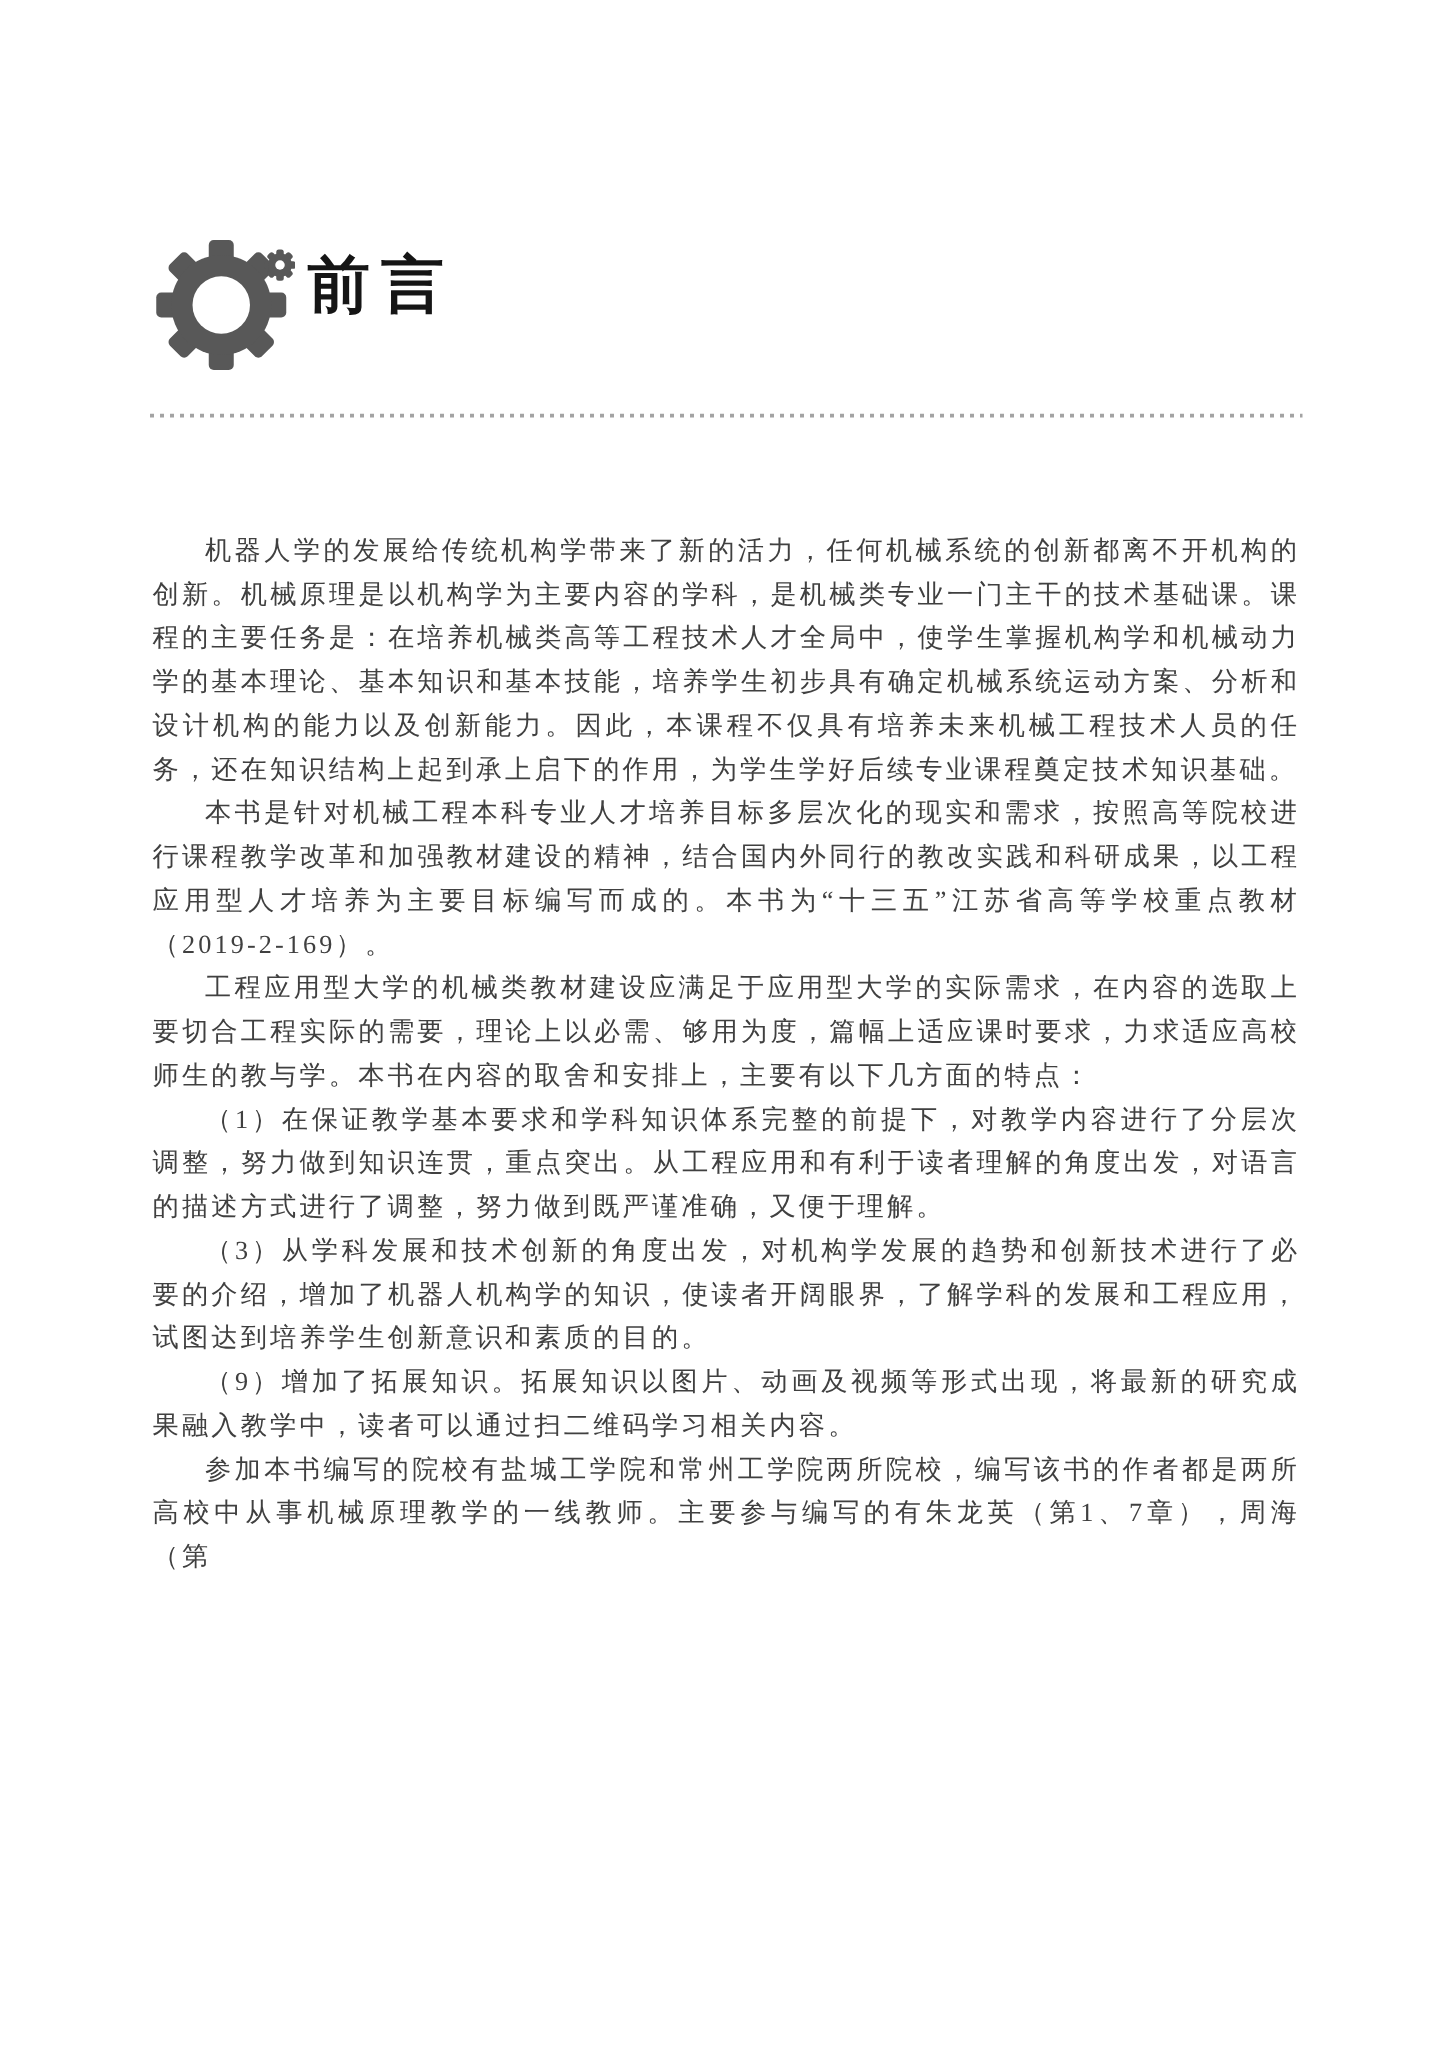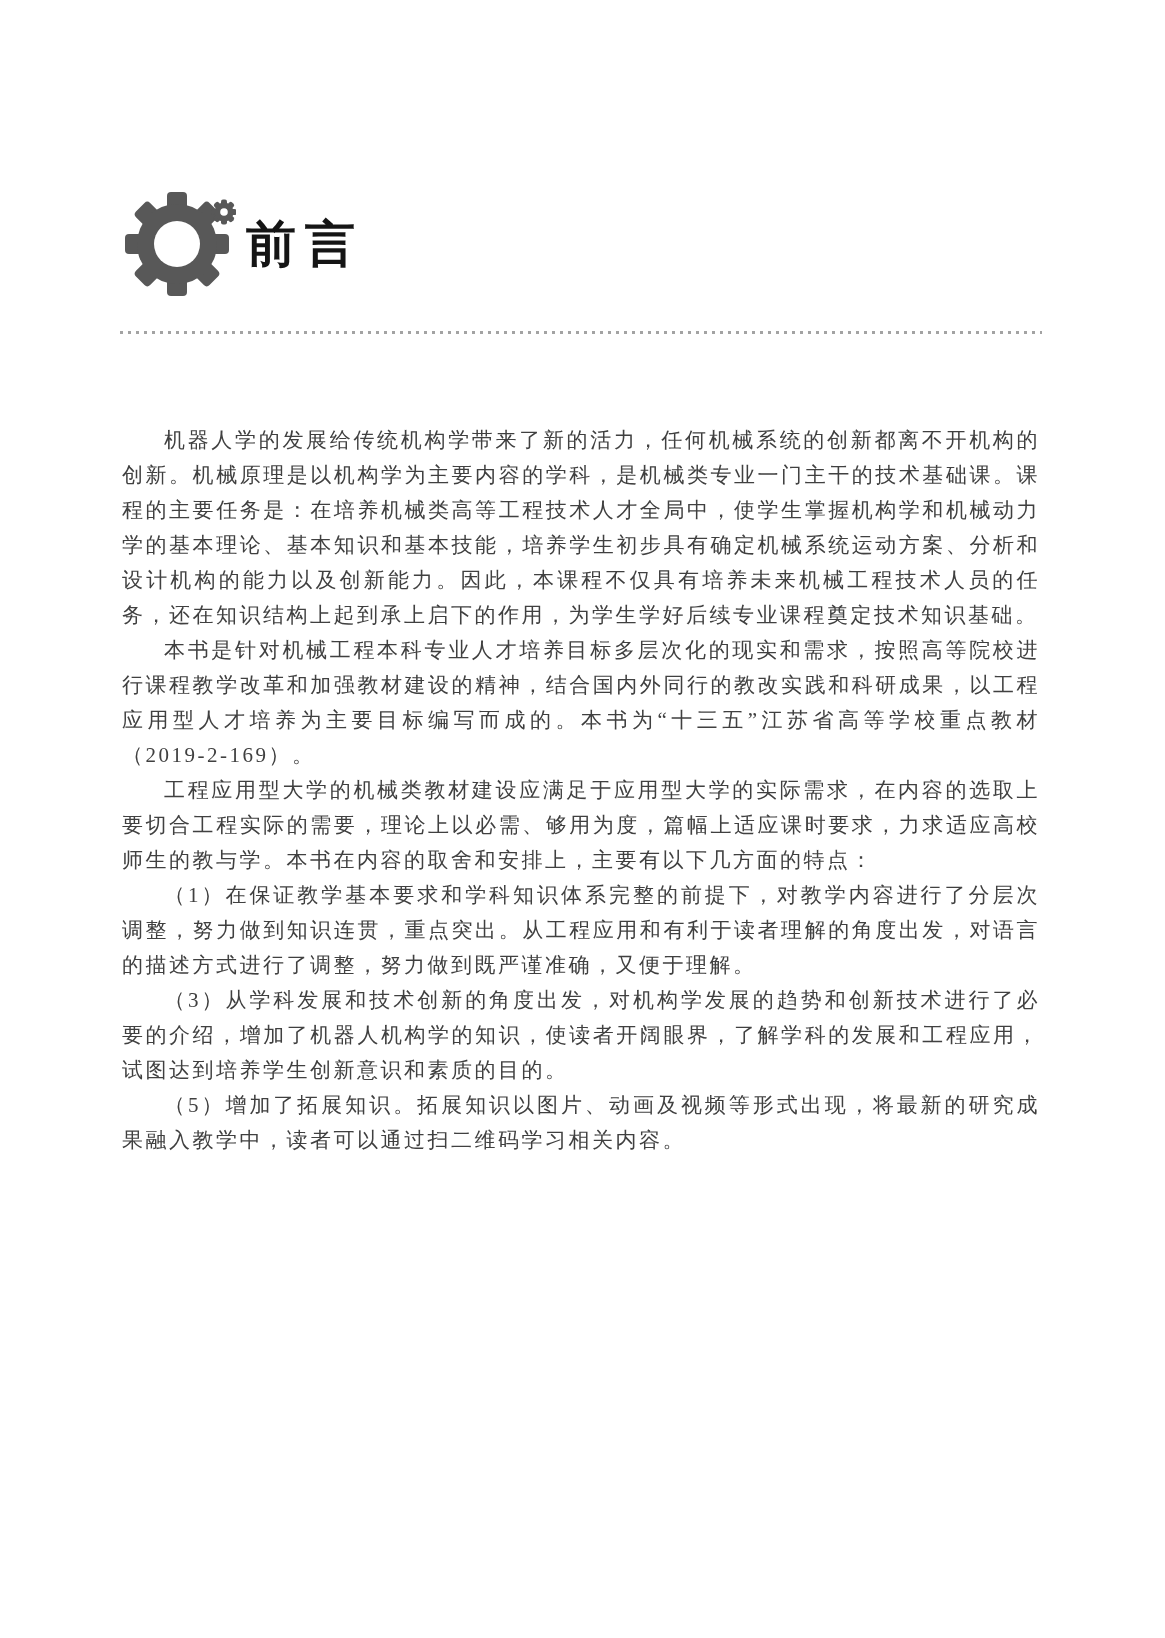--- a/index.html
+++ b/index.html
@@ -18,21 +18,21 @@
   .gear-wrap {
     position: absolute;
     left: 124px;
     top: 190px;
     width: 112px;
     height: 106px;
   }
   .page-title {
     position: absolute;
     left: 246px;
-    top: 216px;
+    top: 200px;
     margin: 0;
     font-size: 50px;
     font-weight: 700;
     color: #151515;
     letter-spacing: 9px;
     line-height: 1.15;
     font-family: "Liberation Serif", "DejaVu Serif", serif;
   }
   .dotted-sep {
     position: absolute;
@@ -97,16 +97,17 @@
   <h1 class="page-title">前言</h1>
 
   <div class="dotted-sep"></div>
 
   <main class="preface-body">
     <p>机器人学的发展给传统机构学带来了新的活力，任何机械系统的创新都离不开机构的创新。机械原理是以机构学为主要内容的学科，是机械类专业一门主干的技术基础课。课程的主要任务是：在培养机械类高等工程技术人才全局中，使学生掌握机构学和机械动力学的基本理论、基本知识和基本技能，培养学生初步具有确定机械系统运动方案、分析和设计机构的能力以及创新能力。因此，本课程不仅具有培养未来机械工程技术人员的任务，还在知识结构上起到承上启下的作用，为学生学好后续专业课程奠定技术知识基础。</p>
     <p>本书是针对机械工程本科专业人才培养目标多层次化的现实和需求，按照高等院校进行课程教学改革和加强教材建设的精神，结合国内外同行的教改实践和科研成果，以工程应用型人才培养为主要目标编写而成的。本书为“十三五”江苏省高等学校重点教材（2019-2-169）。</p>
     <p>工程应用型大学的机械类教材建设应满足于应用型大学的实际需求，在内容的选取上要切合工程实际的需要，理论上以必需、够用为度，篇幅上适应课时要求，力求适应高校师生的教与学。本书在内容的取舍和安排上，主要有以下几方面的特点：</p>
     <p>（1）在保证教学基本要求和学科知识体系完整的前提下，对教学内容进行了分层次调整，努力做到知识连贯，重点突出。从工程应用和有利于读者理解的角度出发，对语言的描述方式进行了调整，努力做到既严谨准确，又便于理解。</p>
     <p>（3）从学科发展和技术创新的角度出发，对机构学发展的趋势和创新技术进行了必要的介绍，增加了机器人机构学的知识，使读者开阔眼界，了解学科的发展和工程应用，试图达到培养学生创新意识和素质的目的。</p>
-    <p>（5）增加了拓展知识。拓展知识以图片、动画及视频等形式出现，将最新的研究成果融入教学中，读者可以通过扫二维码学习相关内容。</p>
+    <p>（9）增加了拓展知识。拓展知识以图片、动画及视频等形式出现，将最新的研究成果融入教学中，读者可以通过扫二维码学习相关内容。</p>
+    <p>参加本书编写的院校有盐城工学院和常州工学院两所院校，编写该书的作者都是两所高校中从事机械原理教学的一线教师。主要参与编写的有朱龙英（第1、7章），周海（第</p>
   </main>
 
 </div>
 
 </body></html>

